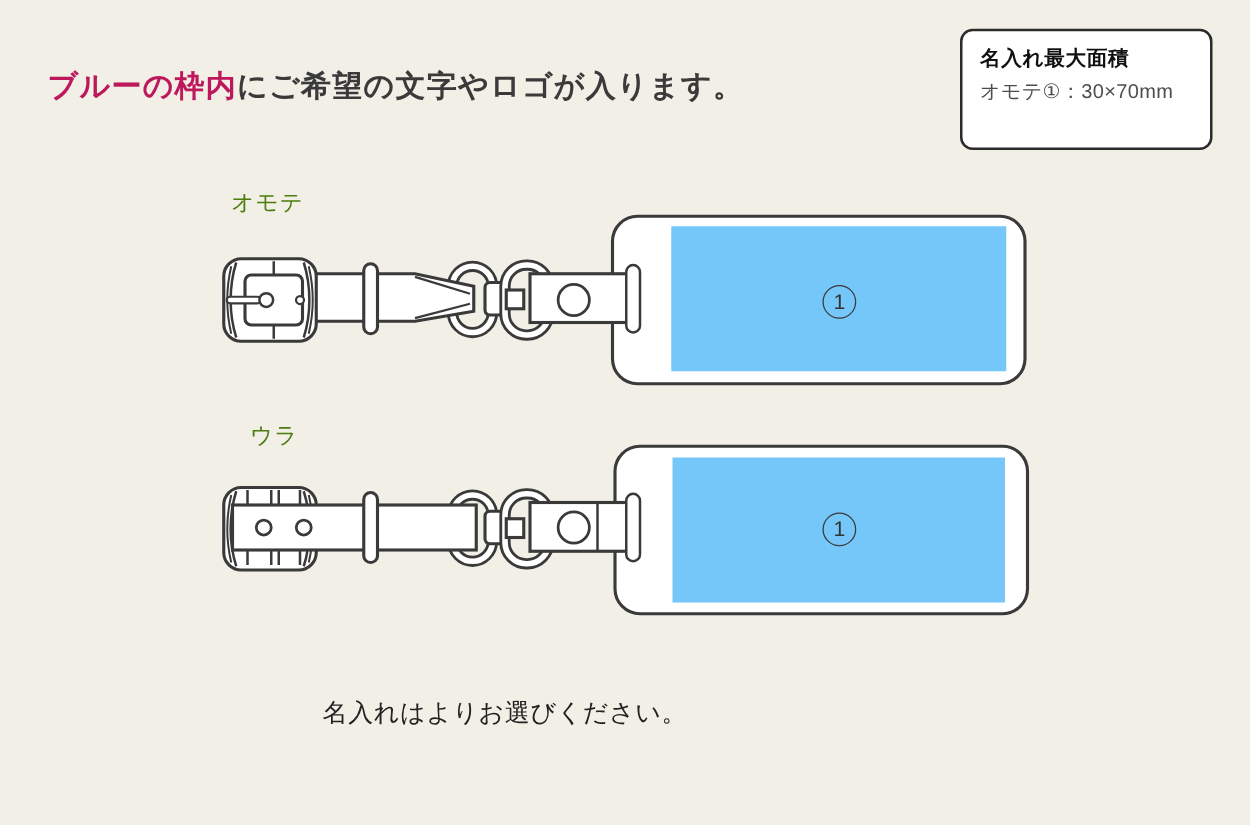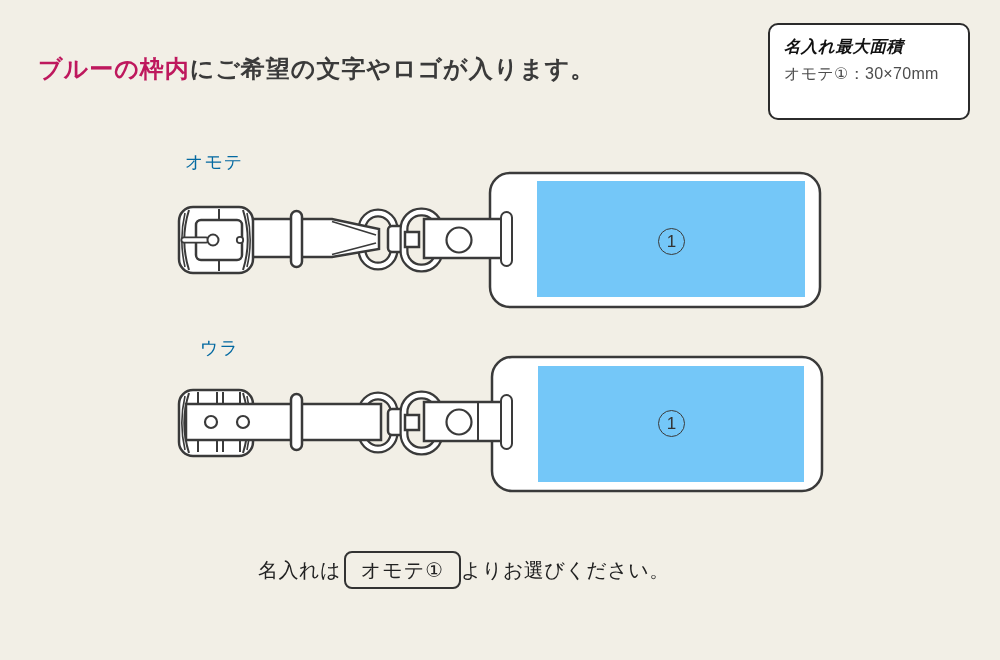--- a/index.html
+++ b/index.html
@@ -13,24 +13,24 @@
     position:absolute;left:38px;top:53px;
     font-size:24px;font-weight:600;letter-spacing:1px;color:#3a3a3a;
     white-space:nowrap;
   }
   .heading .hl{color:#be185d;font-weight:700;}
   .info-box{
     position:absolute;left:768px;top:23px;width:202px;height:97px;
     box-sizing:border-box;background:#ffffff;border:2px solid #2b2b2b;
     border-radius:10px;padding:11px 14px;
   }
-  .info-title{font-size:16.5px;font-weight:700;color:#111;margin-bottom:6px;letter-spacing:.5px;font-style:italic;}
+  .info-title{font-size:16.5px;font-weight:700;color:#111;margin-bottom:6px;letter-spacing:.5px;}
   .info-line{font-size:16px;color:#4d4d4d;line-height:20px;letter-spacing:.3px;}
   .diagram-label{
-    position:absolute;font-size:18px;color:#0369a1;letter-spacing:1px;white-space:nowrap;
+    position:absolute;font-size:18px;color:#4d7c0f;letter-spacing:1px;white-space:nowrap;
   }
   .label-front{left:185px;top:150px;}
   .label-back{left:200px;top:336px;}
   svg.drawing{position:absolute;left:160px;width:690px;height:160px;}
   .drawing-front{top:160px;}
   .drawing-back{top:343px;}
   .num-circle{
     position:absolute;width:27px;height:27px;box-sizing:border-box;
     border:1.5px solid #3a3a3a;border-radius:50%;
     display:flex;align-items:center;justify-content:center;
@@ -165,15 +165,14 @@
     <path d="M478 402 L478 441" stroke-width="2"></path>
     <circle cx="459" cy="422" r="12.5" fill="#ffffff" stroke-width="2.2"></circle>
 
     <rect x="501" y="395" width="11" height="54" rx="5.5" fill="#ffffff" stroke-width="2"></rect>
   </g>
 </svg>
 <div class="num-circle num-back">1</div>
 
 <div class="footer">
   <span>名入れは</span>
-  <span class="opt-btn first">オモテ①</span>
   <span>よりお選びください。</span>
 </div>
 
 </body></html>

